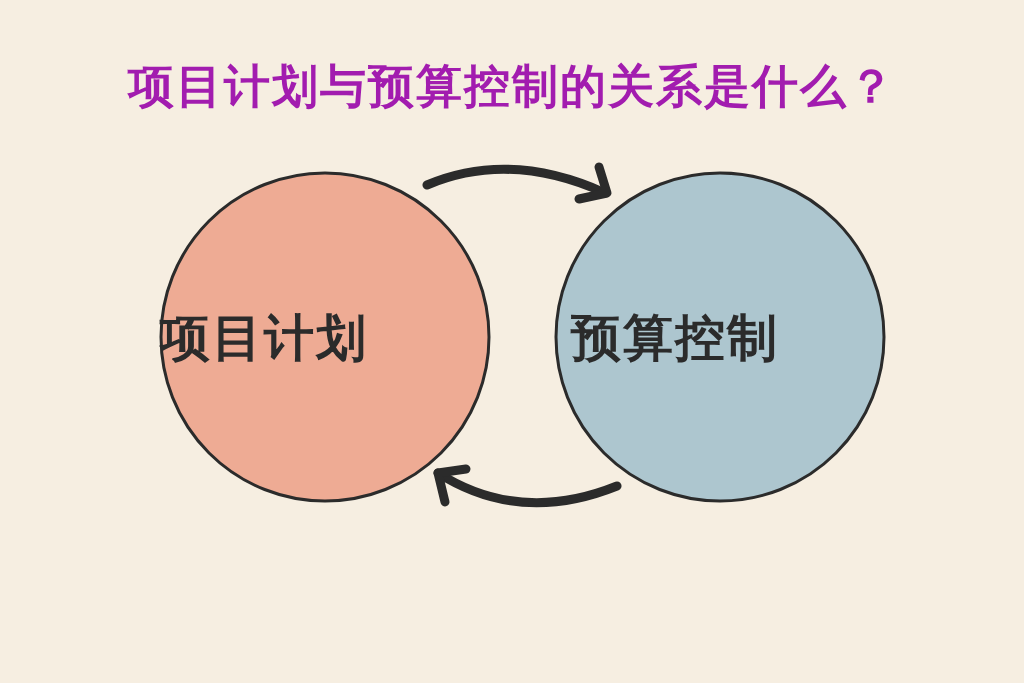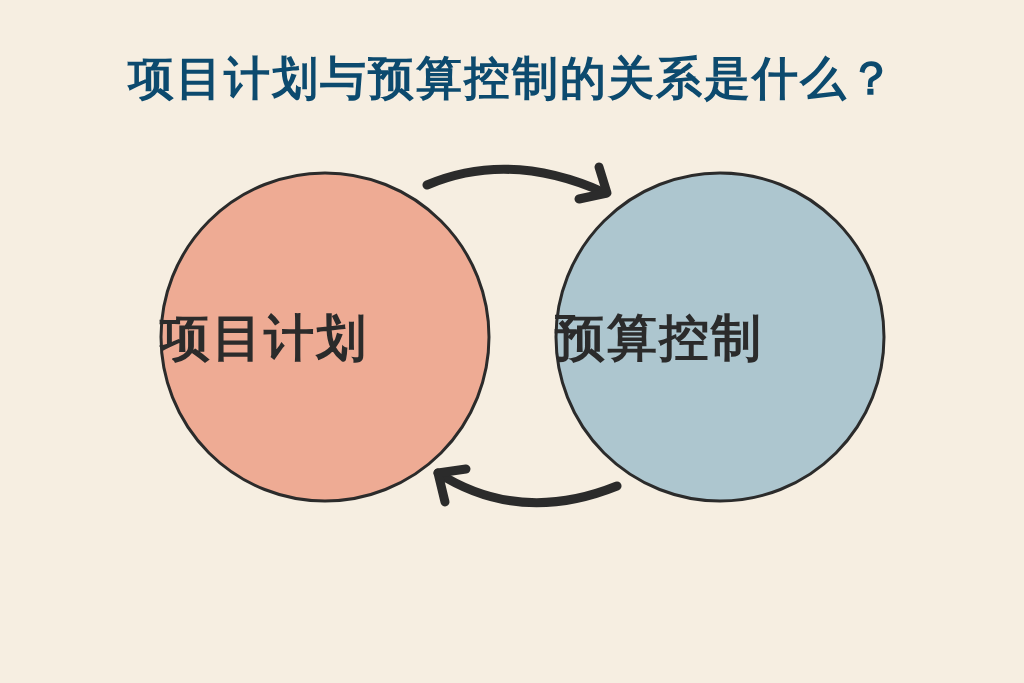--- a/index.html
+++ b/index.html
@@ -3,23 +3,23 @@
   <meta charset="utf-8">
   <style>
     html, body { margin: 0; padding: 0; }
     body {
       width: 1024px; height: 683px; overflow: hidden;
       background: #f6eee1;
       font-family: "DejaVu Sans", sans-serif;
       position: relative;
     }
     .title {
-      position: absolute; left: 0; top: 48px; width: 1024px;
+      position: absolute; left: 0; top: 56px; width: 1024px;
       text-align: center; font-size: 46px; font-weight: bold;
-      color: #0c4a6e; letter-spacing: 2px;
+      color: #a21caf; letter-spacing: 2px;
     }
     svg.diagram { position: absolute; left: 0; top: 0; }
     .circle-label {
       position: absolute; width: 330px; 
       font-size: 50px; font-weight: bold; color: #2b2b2b; letter-spacing: 2px;
     }
   </style>
 </head>
 <body>
 
@@ -32,13 +32,13 @@
     <path d="M427 185 Q 510 150 605 193"></path>
     <path d="M599 167 L 607 193 L 579 199"></path>
   </g>
   <g fill="none" stroke="#2b2b2b" stroke-width="9" stroke-linecap="round" stroke-linejoin="round">
     <path d="M617 486 Q 520 525 438 473"></path>
     <path d="M466 469 L 438 473 L 445 502"></path>
   </g>
 </svg>
 
 <div class="circle-label" style="left:160px; top:305px;">项目计划</div>
-<div class="circle-label" style="left:555px; top:305px;">预算控制</div>
+<div class="circle-label" style="left:555px; top:305px;padding-left:16px;">预算控制</div>
 
 </body></html>

